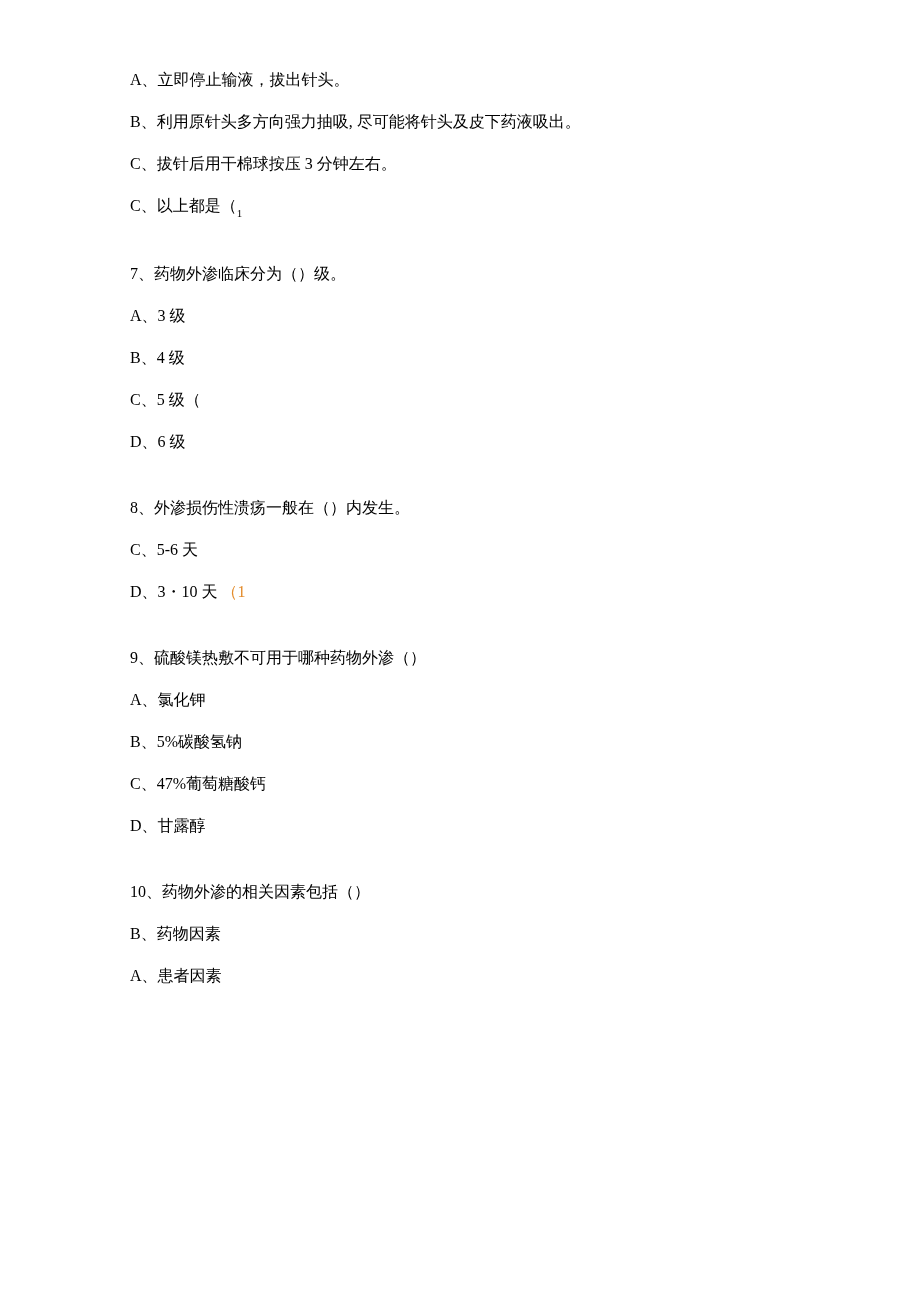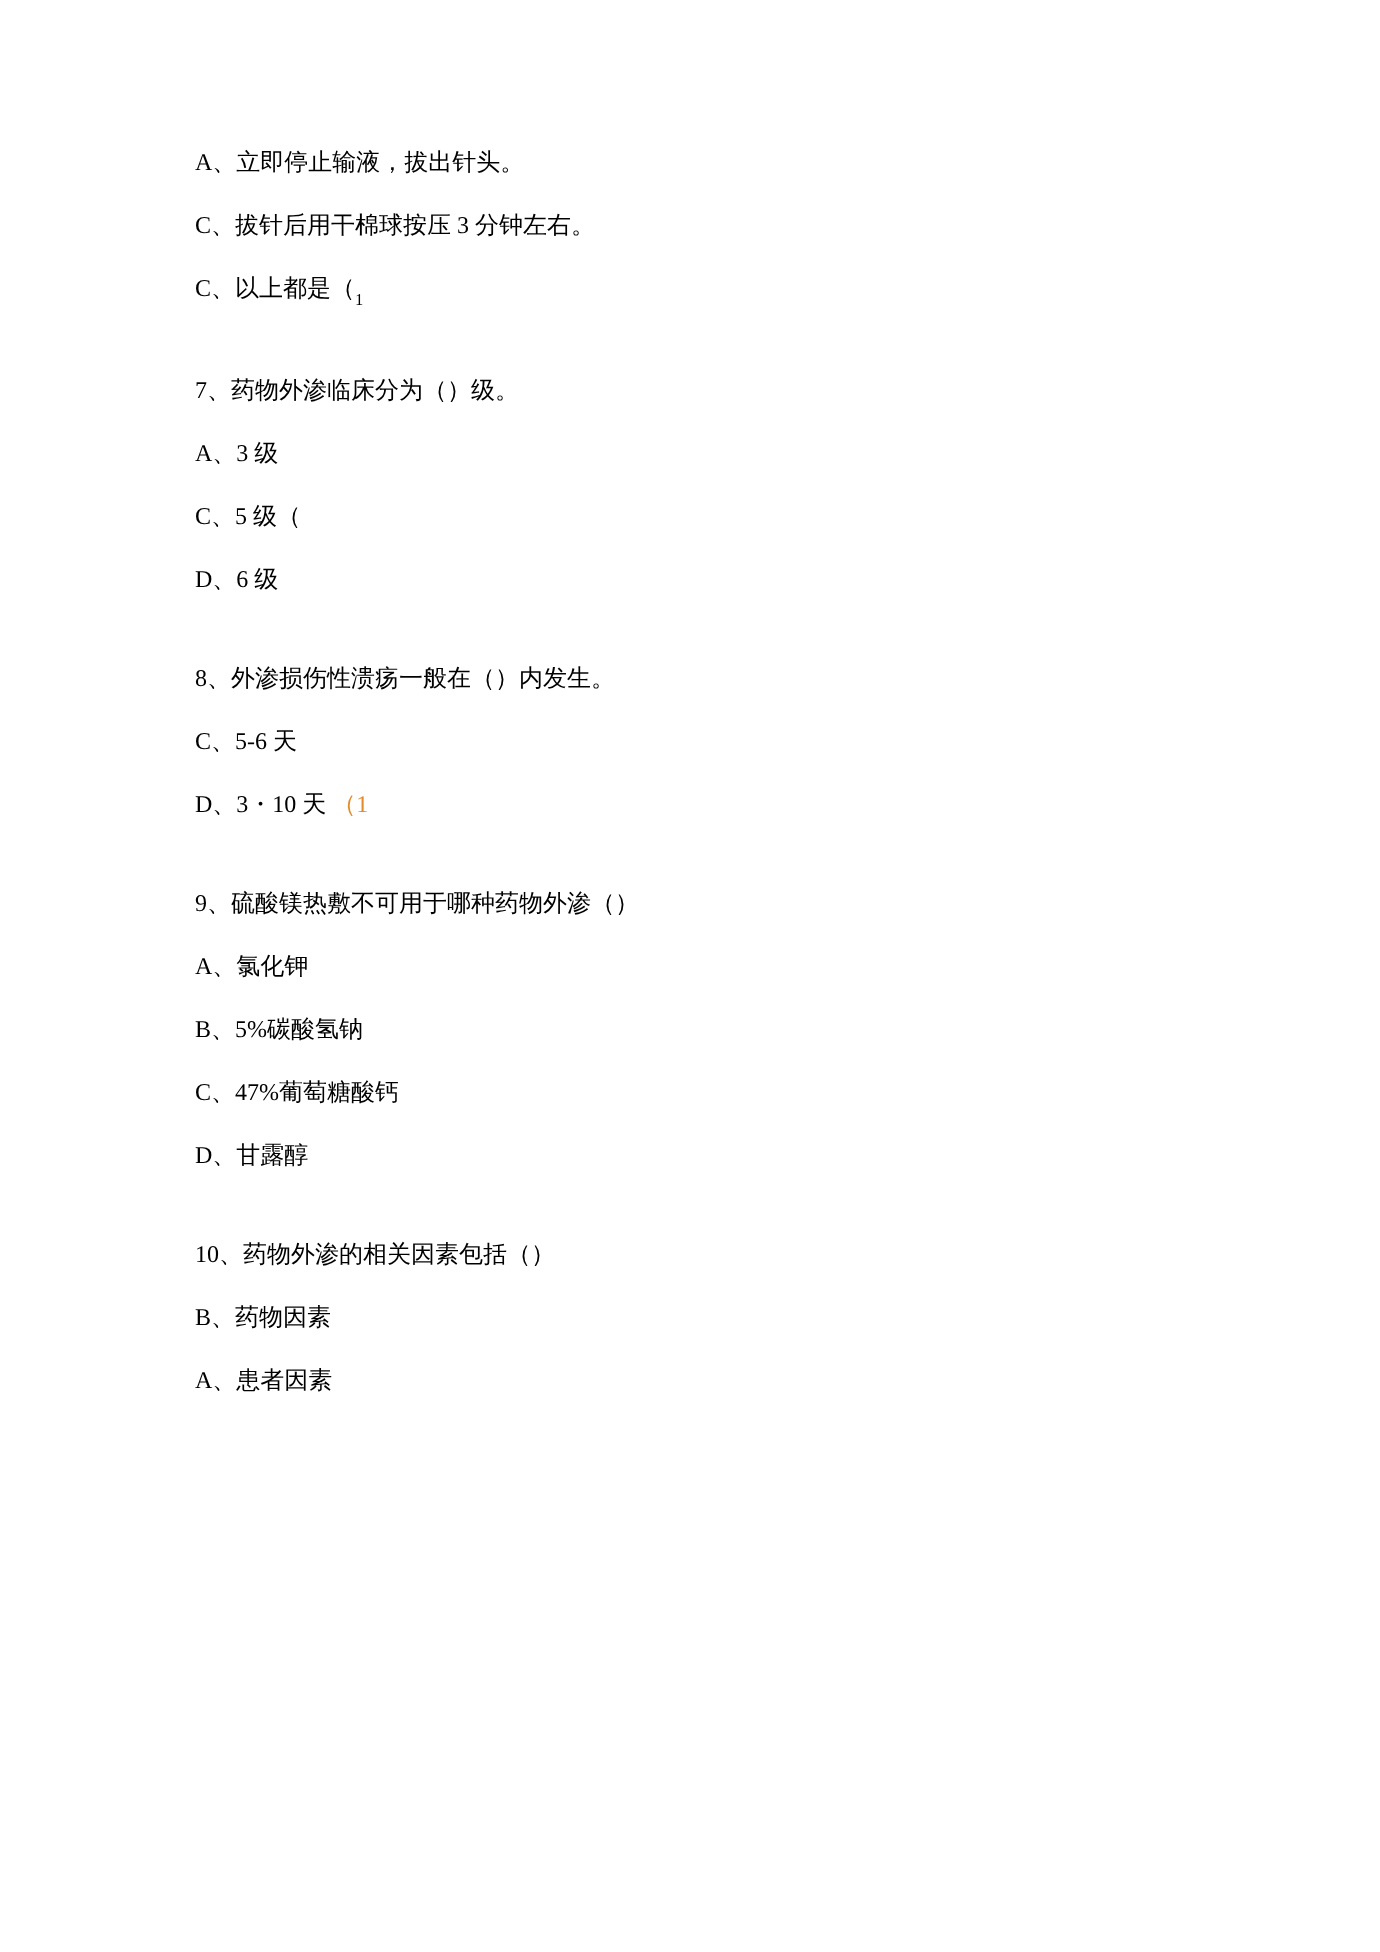--- a/index.html
+++ b/index.html
@@ -5,21 +5,21 @@
   html, body {
     margin: 0;
     padding: 0;
     background: #ffffff;
     width: 920px;
   }
   .page {
     width: 920px;
     min-height: 1301px;
     background: #ffffff;
-    padding: 97px 130px 0 130px;
+    padding: 68px 130px 0 130px;
     box-sizing: border-box;
     font-family: "SimSun", "Songti SC", serif;
     font-size: 16px;
     color: #000000;
     line-height: 1.5;
   }
   .line {
     margin: 0 0 18px 0;
     white-space: pre-wrap;
   }
@@ -35,27 +35,29 @@
   .orange {
     color: #e38b2a;
   }
 </style>
 </head>
 <body>
 
 <div class="page">
 
   <p class="line">A、立即停止输液，拔出针头。</p>
+  <p class="line">B、利用原针头多方向强力抽吸, 尽可能将针头及皮下药液吸出。</p>
   <p class="line">C、拔针后用干棉球按压 3 分钟左右。</p>
   <p class="line"><span>C、以上都是（</span><span class="subscript">1</span></p>
 
   <div class="block-gap"></div>
 
   <p class="line">7、药物外渗临床分为（）级。</p>
   <p class="line">A、3 级</p>
+  <p class="line">B、4 级</p>
   <p class="line">C、5 级（</p>
   <p class="line">D、6 级</p>
 
   <div class="block-gap"></div>
 
   <p class="line">8、外渗损伤性溃疡一般在（）内发生。</p>
   <p class="line">C、5-6 天</p>
   <p class="line"><span>D、3・10 天 </span><span class="orange">（1</span></p>
 
   <div class="block-gap"></div>

